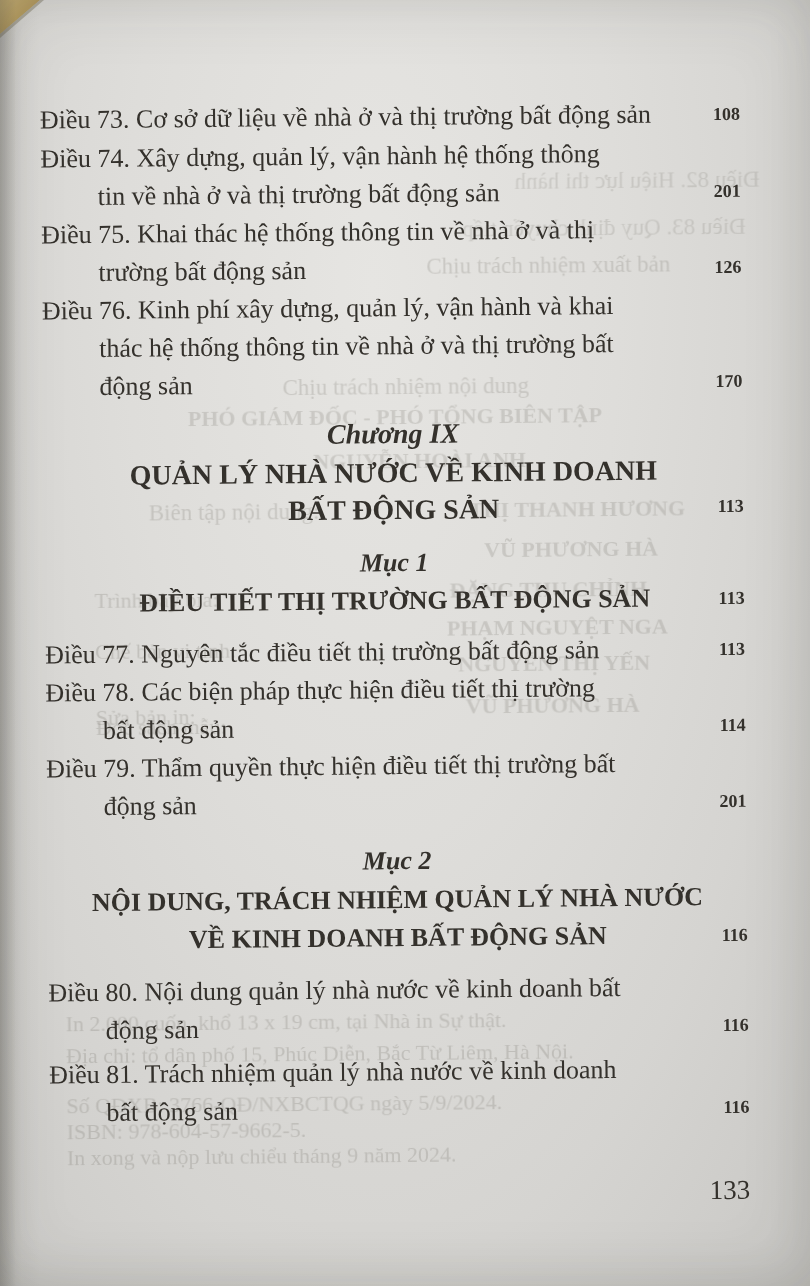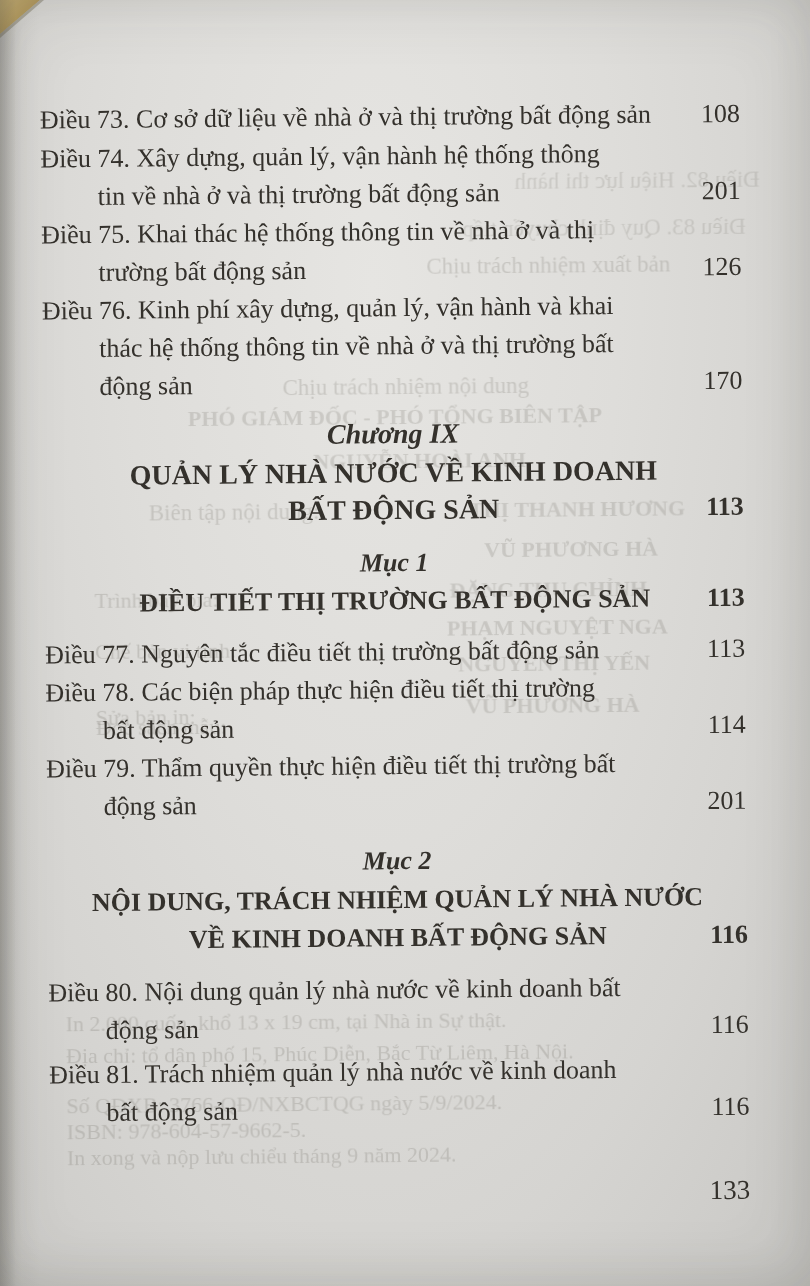--- a/index.html
+++ b/index.html
@@ -41,21 +41,21 @@
     transform:rotate(-0.55deg);
     transform-origin:50% 50%;
   }
 
   .col{position:absolute;left:45px;top:0;width:700px;color:#34312c;}
   .block{position:absolute;left:0;width:100%;}
   .line{position:relative;width:100%;white-space:nowrap;
         font-size:26px;line-height:38px;}
   .line .t{display:inline-block;}
   .line.cont{padding-left:57px;box-sizing:border-box;}
-  .num{position:absolute;right:0;top:0;font-size:26px;}
+  .num{position:absolute;right:0;top:0;font-size:18px;font-weight:bold;}
 
   .e73{top:98px;}  .e74{top:137px;} .e75{top:213px;} .e76{top:289px;}
   .chap-label{top:417px;text-align:center;font-size:28px;font-weight:bold;font-style:italic;line-height:34px;}
   .chap-title{top:454px;}
   .chap-title .line{text-align:center;font-weight:bold;font-size:28px;line-height:37px;}
   .muc1{top:547px;text-align:center;font-size:26px;font-weight:bold;font-style:italic;line-height:32px;}
   .sec1{top:582px;}
   .sec1 .line{text-align:center;font-weight:bold;font-size:26px;line-height:38px;}
   .e77{top:633px;} .e78{top:671px;} .e79{top:747px;}
   .muc2{top:845px;text-align:center;font-size:26px;font-weight:bold;font-style:italic;line-height:32px;}

